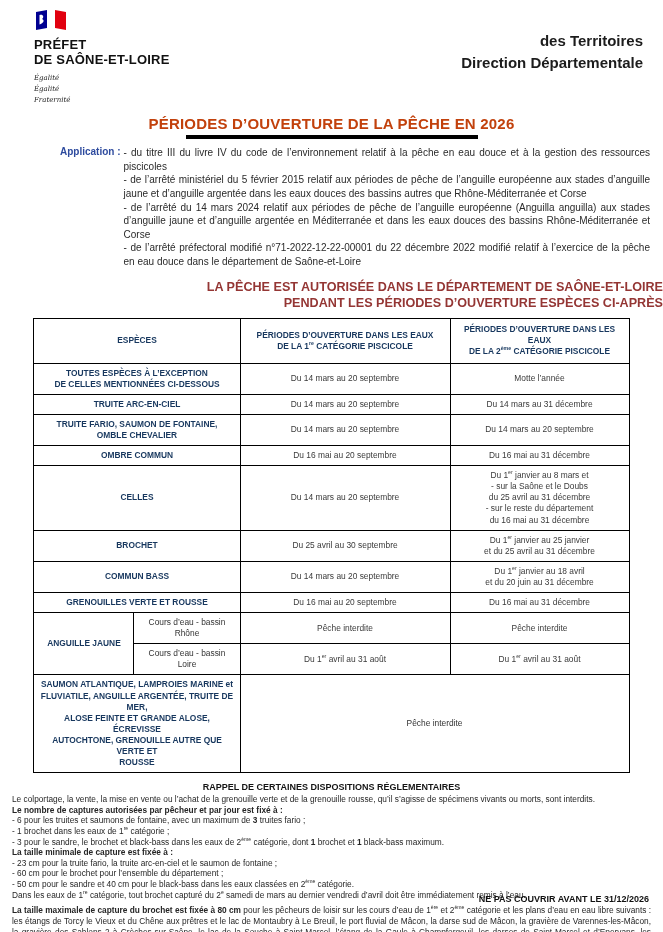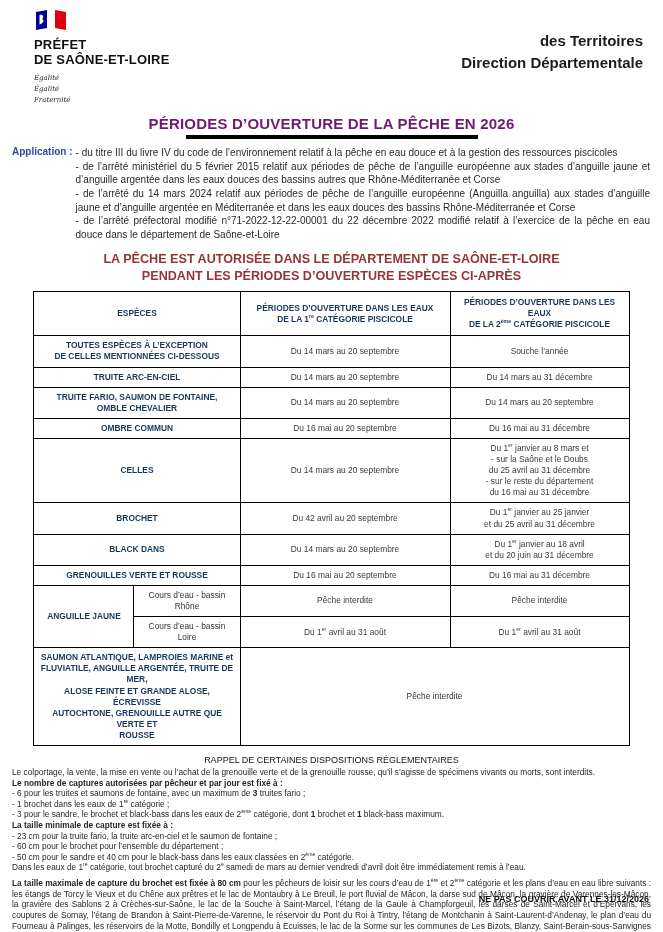--- a/index.html
+++ b/index.html
@@ -13,46 +13,46 @@
 
   
   .header{display:flex;justify-content:space-between;align-items:flex-start;padding:9px 20px 0 34px;gap:10px;}
   .logo-block{line-height:1;}
   .flag{margin-bottom:3px;}
   .prefect-name{font-size:13px;font-weight:bold;line-height:1.18;letter-spacing:.2px;color:#111;}
   .motto{font-family:"DejaVu Serif",serif;font-style:italic;font-size:7px;line-height:1.6;margin-top:5px;color:#222;}
   .direction{margin-top:21px;text-align:right;font-size:15px;font-weight:bold;line-height:1.45;color:#1c1c1c;}
 
   
-  .doc-title{margin-top:9px;text-align:center;font-size:15px;font-weight:bold;letter-spacing:.2px;color:#701a75;}
+  .doc-title{margin-top:9px;text-align:center;font-size:15px;font-weight:bold;letter-spacing:.2px;color:#c2410c;}
   .title-underline{width:292px;height:4px;background:#000;margin:3px auto 0 auto;}
 
   
-  .application{display:flex;padding:7px 13px 0 12px;}
+  .application{display:flex;padding:7px 13px 0 12px;margin-left:48px;}
   .app-label{flex:0 0 52px;font-size:10px;font-weight:bold;color:#2E4B9E;white-space:nowrap;}
   .app-items{flex:1;margin-left:3px;font-size:10px;line-height:1.36;text-align:justify;color:#2a2a2a;}
   .app-items p{margin:0;}
 
   
-  .auth-heading{margin-top:10px;text-align:center;font-size:12.6px;font-weight:bold;line-height:1.3;color:#943634;}
+  .auth-heading{margin-top:10px;text-align:right;font-size:12.6px;font-weight:bold;line-height:1.3;color:#943634;}
 
   
   table.periods{margin:7px auto 0 auto;width:595px;border-collapse:collapse;table-layout:fixed;}
   table.periods th,table.periods td{
     border:1px solid #000;font-size:8.4px;line-height:1.32;
     padding:4px 5px;text-align:center;vertical-align:middle;
   }
   table.periods th{font-weight:bold;color:#17375E;padding:5px 8px;}
   td.species{font-weight:bold;color:#17375E;}
   td.zone{text-align:left;color:#333;padding-left:7px;}
   td.period{color:#3a3a3a;}
   td.interdite-big{font-size:11px;color:#333;}
 
   
-  .rappel-title{margin-top:9px;text-align:center;font-size:9px;font-weight:normal;color:#141414;}
+  .rappel-title{margin-top:9px;text-align:center;font-size:9px;font-weight:bold;color:#141414;}
   .regulations{padding:2px 12px 0 12px;font-size:8.3px;line-height:1.28;text-align:justify;color:#262626;}
   .regulations p{margin:0;}
   .regulations p.gap{margin-top:5px;}
 
   
   .footer-notice{position:absolute;right:14px;bottom:28px;font-size:9px;font-weight:bold;color:#111;}
 </style>
 </head>
 <body>
 
@@ -108,21 +108,21 @@
     </colgroup>
   <tbody>
       <tr>
     <th colspan="2">ESPÈCES</th>
     <th>PÉRIODES D’OUVERTURE DANS LES EAUX<br>DE LA 1<sup>re</sup> CATÉGORIE PISCICOLE</th>
     <th>PÉRIODES D’OUVERTURE DANS LES EAUX<br>DE LA 2<sup>ème</sup> CATÉGORIE PISCICOLE</th>
   </tr>
   <tr>
     <td colspan="2" class="species">TOUTES ESPÈCES À L’EXCEPTION<br>DE CELLES MENTIONNÉES CI-DESSOUS</td>
     <td class="period">Du 14 mars au 20 septembre</td>
-    <td class="period">Souche l’année</td>
+    <td class="period">Motte l’année</td>
   </tr>
   <tr>
     <td colspan="2" class="species">TRUITE ARC-EN-CIEL</td>
     <td class="period">Du 14 mars au 20 septembre</td>
     <td class="period">Du 14 mars au 31 décembre</td>
   </tr>
   <tr>
     <td colspan="2" class="species">TRUITE FARIO, SAUMON DE FONTAINE,<br>OMBLE CHEVALIER</td>
     <td class="period">Du 14 mars au 20 septembre</td>
     <td class="period">Du 14 mars au 20 septembre</td>
@@ -132,25 +132,25 @@
     <td class="period">Du 16 mai au 20 septembre</td>
     <td class="period">Du 16 mai au 31 décembre</td>
   </tr>
   <tr>
     <td colspan="2" class="species">CELLES</td>
     <td class="period">Du 14 mars au 20 septembre</td>
     <td class="period">Du 1<sup>er</sup> janvier au 8 mars et<br>- sur la Saône et le Doubs<br>du 25 avril au 31 décembre<br>- sur le reste du département<br>du 16 mai au 31 décembre</td>
   </tr>
   <tr>
     <td colspan="2" class="species">BROCHET</td>
-    <td class="period">Du 42 avril au 20 septembre</td>
+    <td class="period">Du 25 avril au 30 septembre</td>
     <td class="period">Du 1<sup>er</sup> janvier au 25 janvier<br>et du 25 avril au 31 décembre</td>
   </tr>
   <tr>
-    <td colspan="2" class="species">BLACK DANS</td>
+    <td colspan="2" class="species">COMMUN BASS</td>
     <td class="period">Du 14 mars au 20 septembre</td>
     <td class="period">Du 1<sup>er</sup> janvier au 18 avril<br>et du 20 juin au 31 décembre</td>
   </tr>
   <tr>
     <td colspan="2" class="species">GRENOUILLES VERTE ET ROUSSE</td>
     <td class="period">Du 16 mai au 20 septembre</td>
     <td class="period">Du 16 mai au 31 décembre</td>
   </tr>
   <tr>
     <td rowspan="2" class="species">ANGUILLE JAUNE</td>

